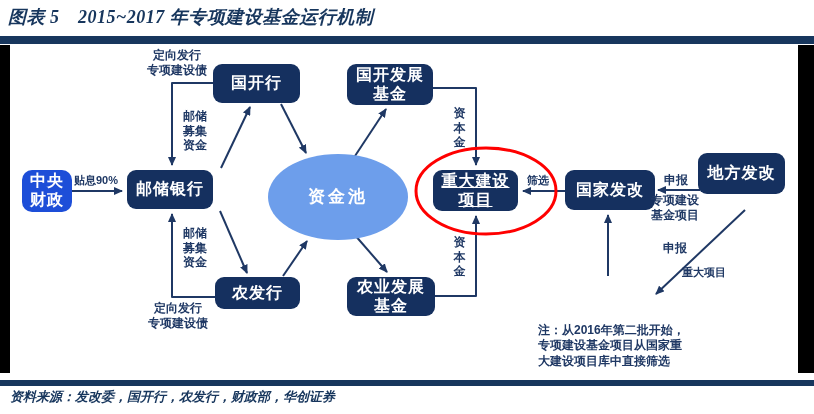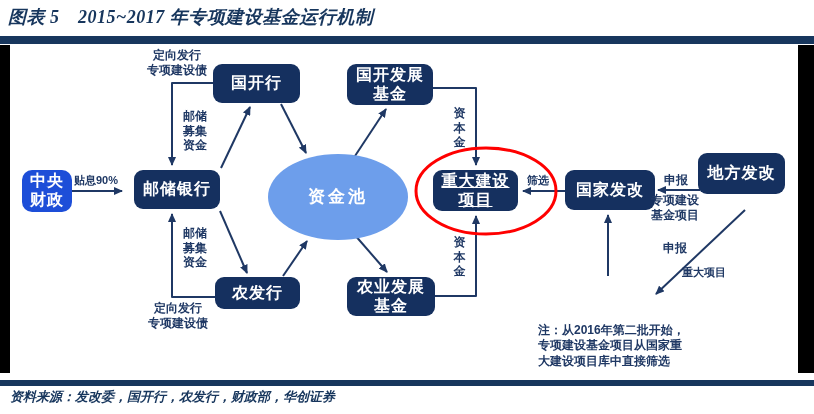--- a/index.html
+++ b/index.html
@@ -63,21 +63,21 @@
         <path d="M435,251 L476,251 L476,171" marker-end="url(#ah)"></path>
         <path d="M565,146 L523,146" marker-end="url(#ah)"></path>
         <path d="M700,145 L658,145" marker-end="url(#ah)"></path>
         <path d="M608,231 L608,170" marker-end="url(#ah)"></path>
         <path d="M745,165 L656,249" marker-end="url(#ah)"></path>
       </g>
     </svg>
 
     <div class="node red" style="left:22px;top:125px;width:50px;height:42px;">中央
 财政</div>
-    <div class="node" style="left:127px;top:125px;width:86px;height:39px;margin-left:7px;">邮储银行</div>
+    <div class="node" style="left:127px;top:125px;width:86px;height:39px;">邮储银行</div>
     <div class="node" style="left:213px;top:19px;width:87px;height:39px;">国开行</div>
     <div class="node" style="left:215px;top:232px;width:85px;height:32px;">农发行</div>
     <div class="node pool" style="left:268px;top:109px;width:140px;height:86px;">资金池</div>
     <div class="node two" style="left:347px;top:19px;width:86px;height:41px;">国开发展
 基金</div>
     <div class="node two" style="left:347px;top:232px;width:88px;height:39px;">农业发展
 基金</div>
     <div class="node two" style="left:433px;top:125px;width:85px;height:41px;text-decoration:underline;">重大建设
 项目</div>
     <div class="node" style="left:565px;top:125px;width:90px;height:40px;">国家发改</div>

